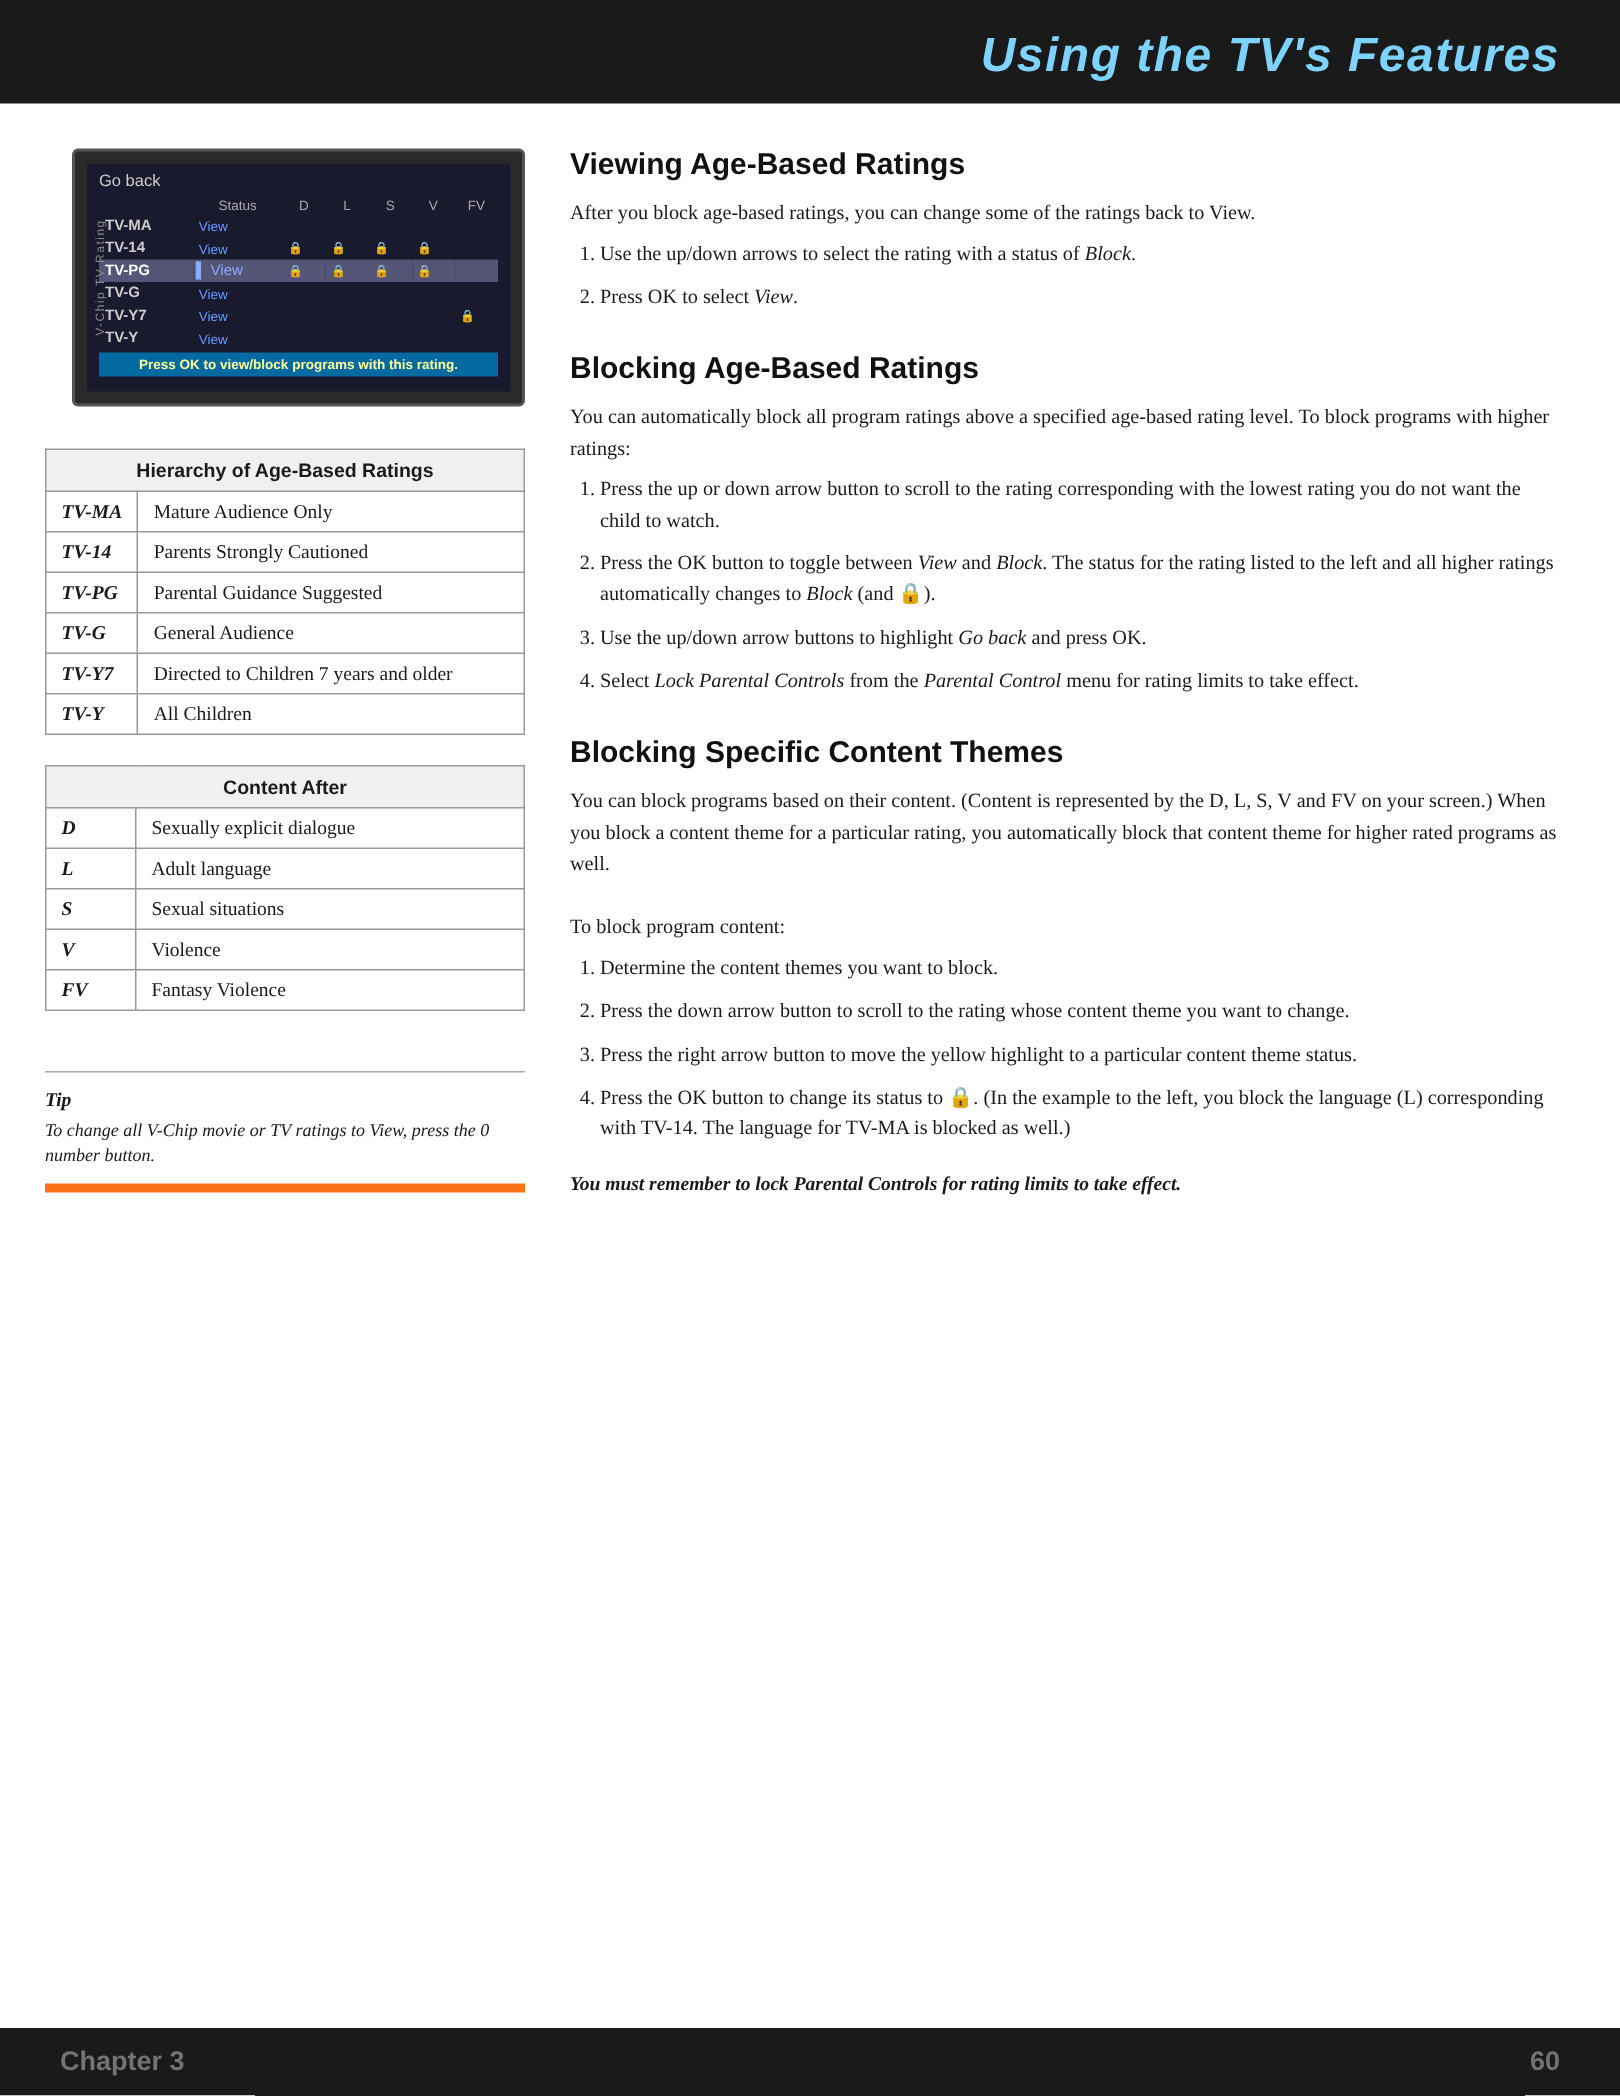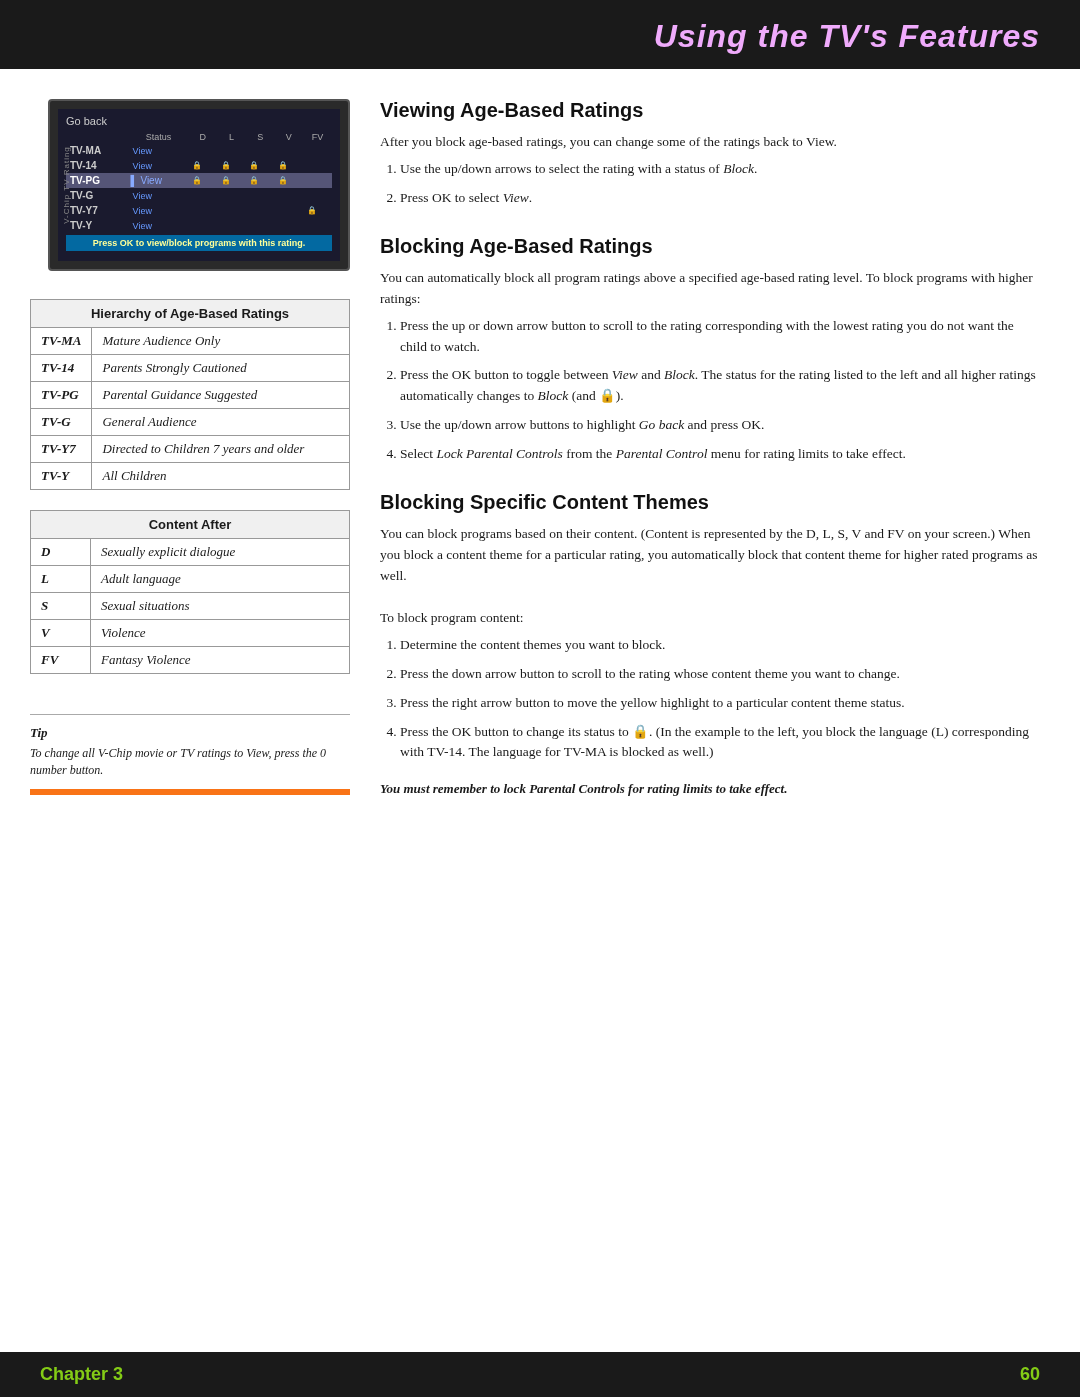--- a/index.html
+++ b/index.html
@@ -8,21 +8,21 @@
       background: #ffffff;
       color: #1a1a1a;
       width: 1080px;
       min-height: 1397px;
       position: relative;
     }
 
     
     .page-header {
       background: #1a1a1a;
-      color: #f0abfc;
+      color: #7dd3fc;
       text-align: right;
       padding: 18px 40px 14px 40px;
       font-size: 32px;
       font-weight: bold;
       font-style: italic;
       letter-spacing: 1px;
       font-family: Arial, sans-serif;
     }
 
     
@@ -151,21 +151,20 @@
     }
 
     .data-table td.code-col {
       font-style: italic;
       font-weight: bold;
       white-space: nowrap;
       width: 60px;
     }
 
     .data-table td.desc-col {
-      font-style: italic;
       margin-top: 23px;
     }
 
     
     .section-title {
       font-family: Arial, sans-serif;
       font-size: 20px;
       font-weight: bold;
       margin-bottom: 10px;
       color: #111;
@@ -214,21 +213,21 @@
       font-family: 'Times New Roman', Times, serif;
     }
 
     
     .page-footer {
       position: absolute;
       bottom: 0;
       left: 0;
       right: 0;
       background: #1a1a1a;
-      color: #84cc16;
+      color: #737373;
       display: flex;
       justify-content: space-between;
       align-items: center;
       padding: 12px 40px;
       font-family: Arial, sans-serif;
       font-size: 18px;
       font-weight: bold;
     }
 
     .notes-section {

